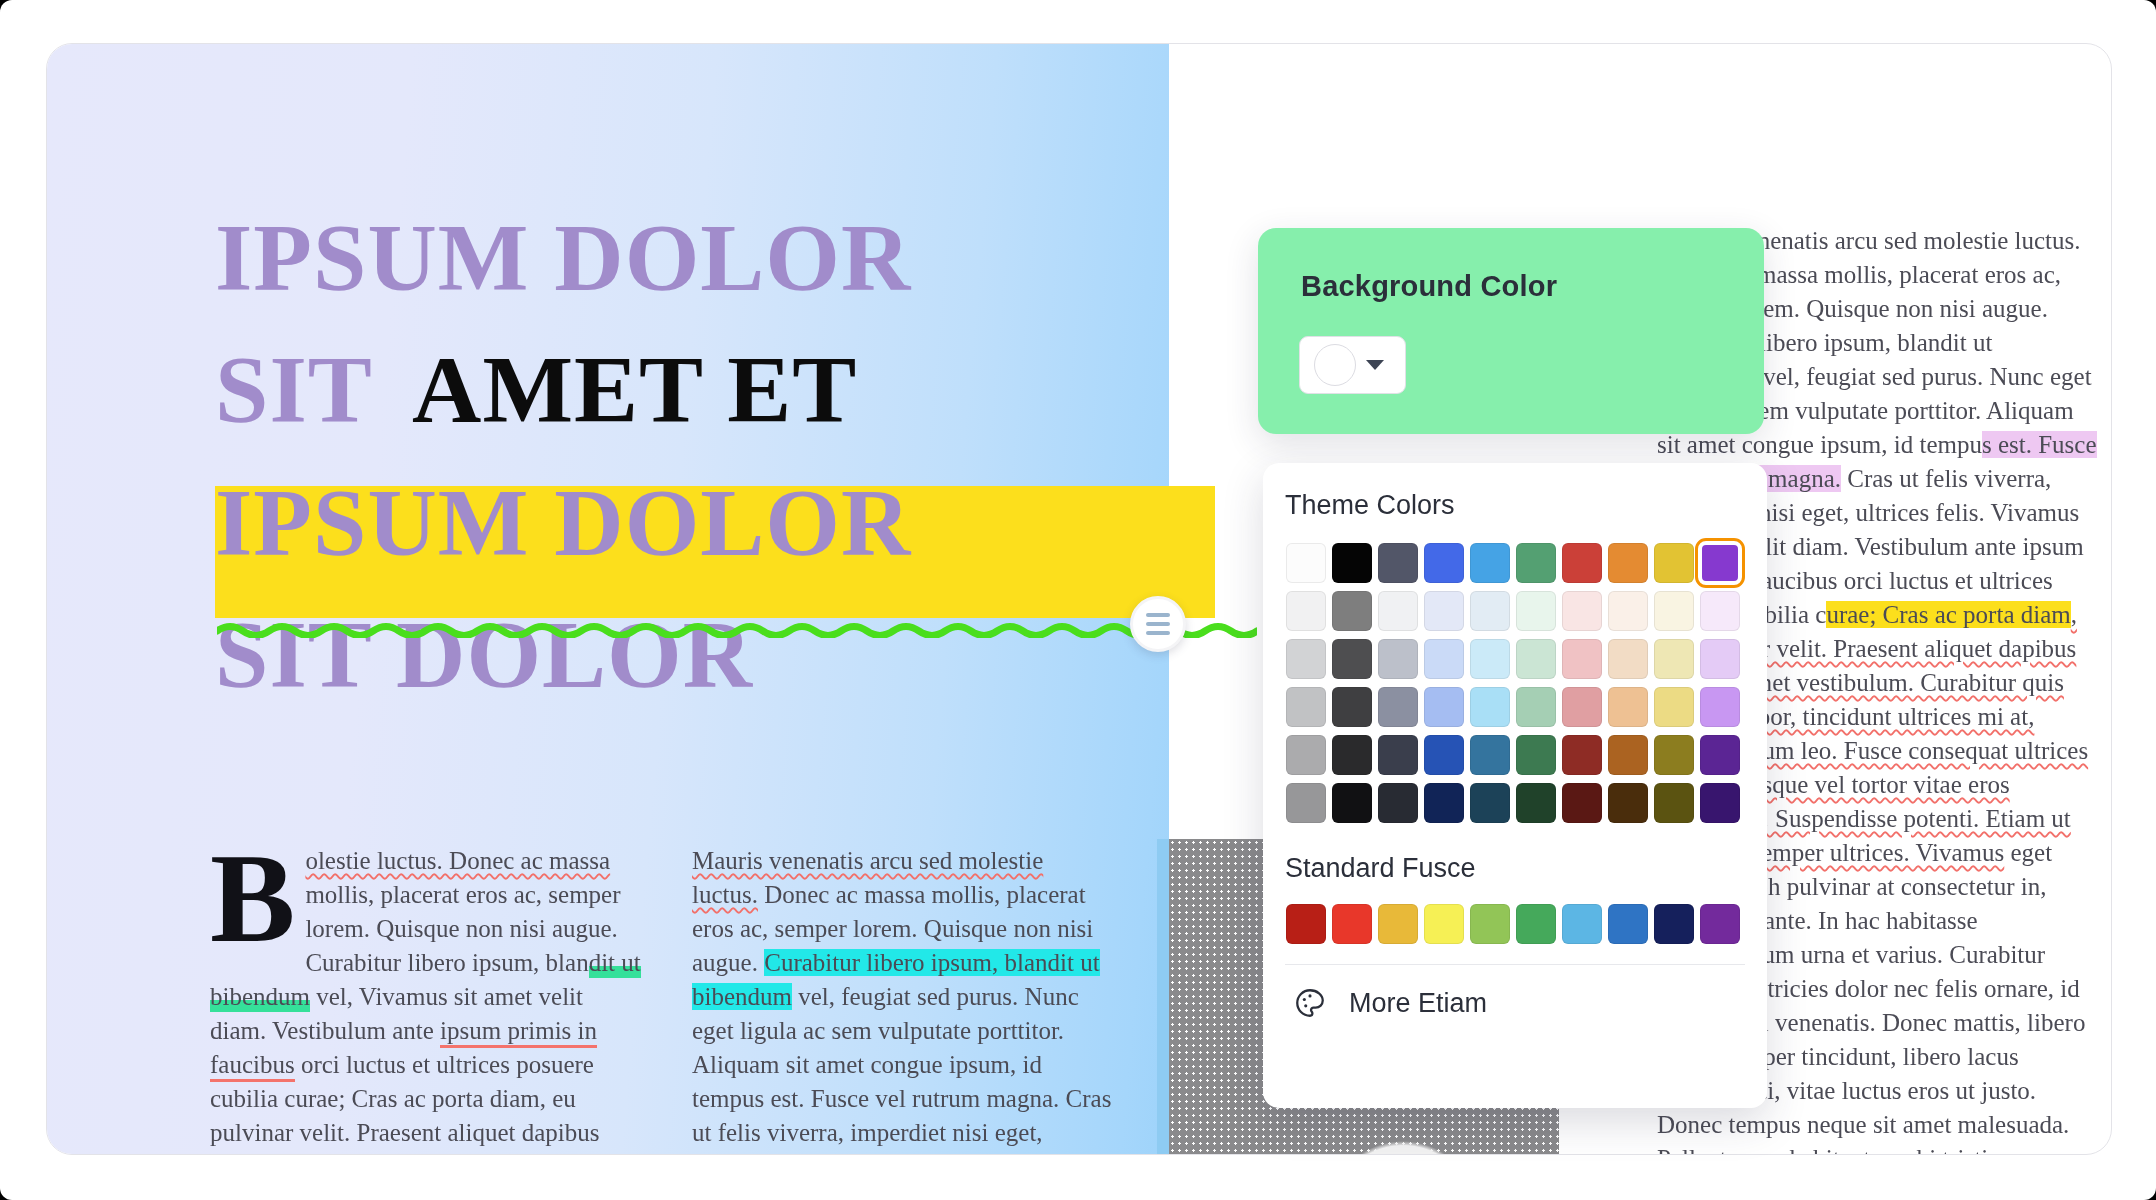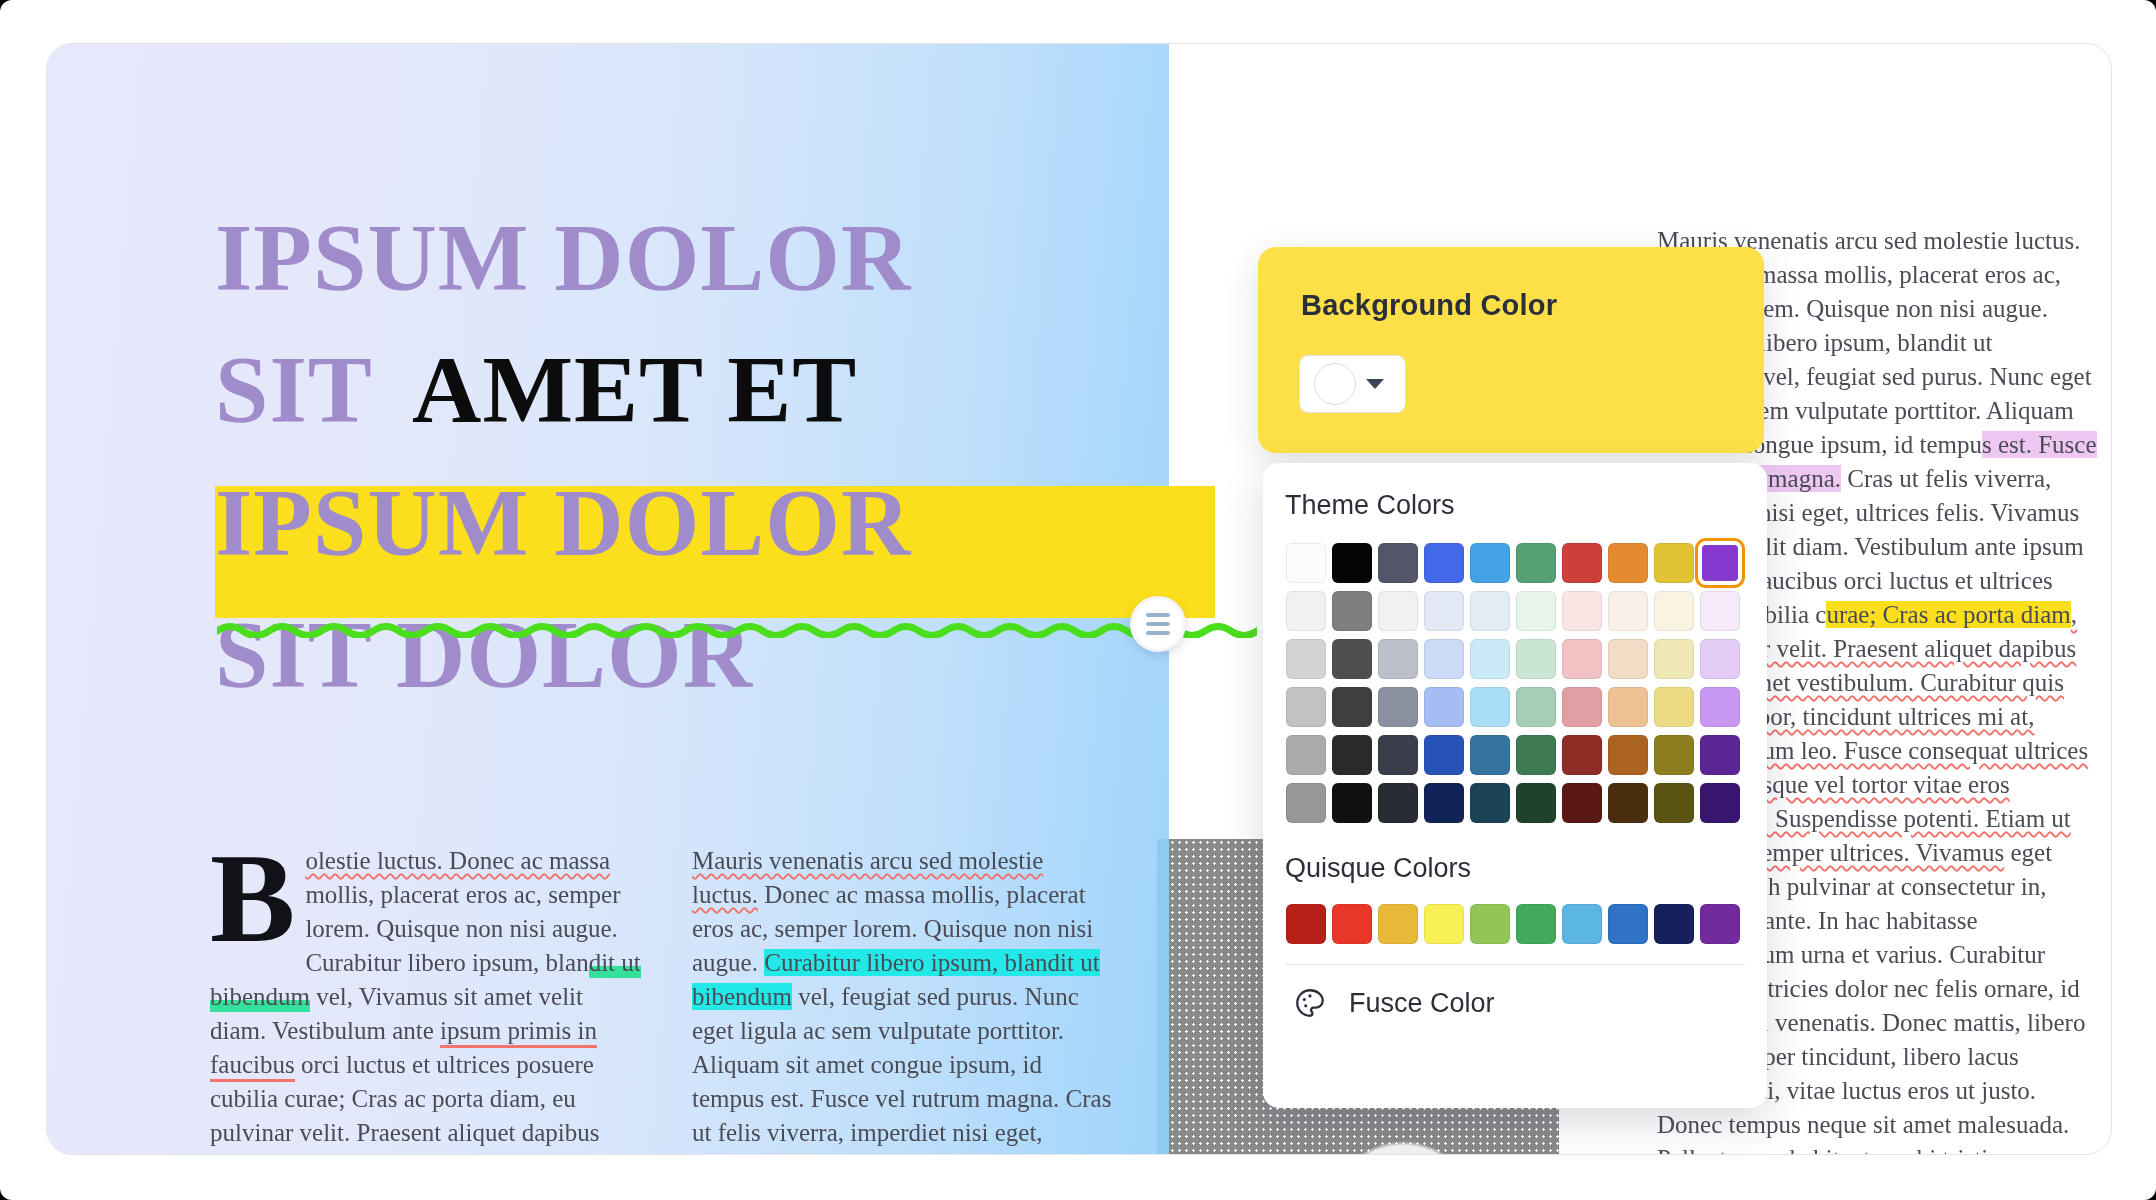--- a/index.html
+++ b/index.html
@@ -186,24 +186,24 @@
     width: 14px;
     height: 320px;
     background: #8ecbf2;
     z-index: 2;
   }
 
   
   #bg-color-panel {
     position: absolute;
     left: 1258px;
-    top: 247px;
+    top: 228px;
     width: 506px;
     height: 206px;
-    background: #fde047;
+    background: #86efac;
     border-radius: 18px;
     box-shadow: 0 10px 34px rgba(40,40,70,.14);
     z-index: 10;
     text-decoration: underline;
   }
   #bg-color-title {
     position: absolute;
     left: 43px;
     top: 42px;
     font-size: 29px;
@@ -533,21 +533,21 @@
           <div class="swatch" style="background: rgb(74, 45, 12);"></div>
         </div>
         <div class="swatch-wrap">
           <div class="swatch" style="background: rgb(91, 83, 17);"></div>
         </div>
         <div class="swatch-wrap">
           <div class="swatch" style="background: rgb(56, 21, 110);"></div>
         </div>
       </div>
 
-    <div class="palette-section-title" id="standard-title">Quisque Colors</div>
+    <div class="palette-section-title" id="standard-title">Standard Fusce</div>
     <div id="standard-grid">
         <div class="swatch-wrap">
           <div class="swatch" style="background: rgb(184, 31, 22);"></div>
         </div>
         <div class="swatch-wrap">
           <div class="swatch" style="background: rgb(232, 55, 42);"></div>
         </div>
         <div class="swatch-wrap">
           <div class="swatch" style="background: rgb(232, 185, 57);"></div>
         </div>
@@ -576,18 +576,18 @@
 
     <div id="palette-divider"></div>
 
     <div class="palette-action">
       <svg class="action-icon" viewBox="0 0 24 24" fill="none" stroke="#2b2f3a" stroke-width="1.6">
         <path d="M12 3a9 9 0 0 0 0 18c1 0 1.7-.8 1.7-1.7 0-.5-.2-.9-.5-1.2-.3-.3-.5-.7-.5-1.1 0-.9.8-1.7 1.7-1.7H16a5 5 0 0 0 5-5c0-4-4-7.3-9-7.3z"></path>
         <circle cx="8" cy="9.5" r="1.1" fill="#2b2f3a" stroke="none"></circle>
         <circle cx="12" cy="7" r="1.1" fill="#2b2f3a" stroke="none"></circle>
         <circle cx="9" cy="14" r="1.1" fill="#2b2f3a" stroke="none"></circle>
       </svg>
-      <span>Fusce Color</span>
+      <span>More Etiam</span>
     </div>
 
   </div>
 
 </div>
 
 </body></html>

